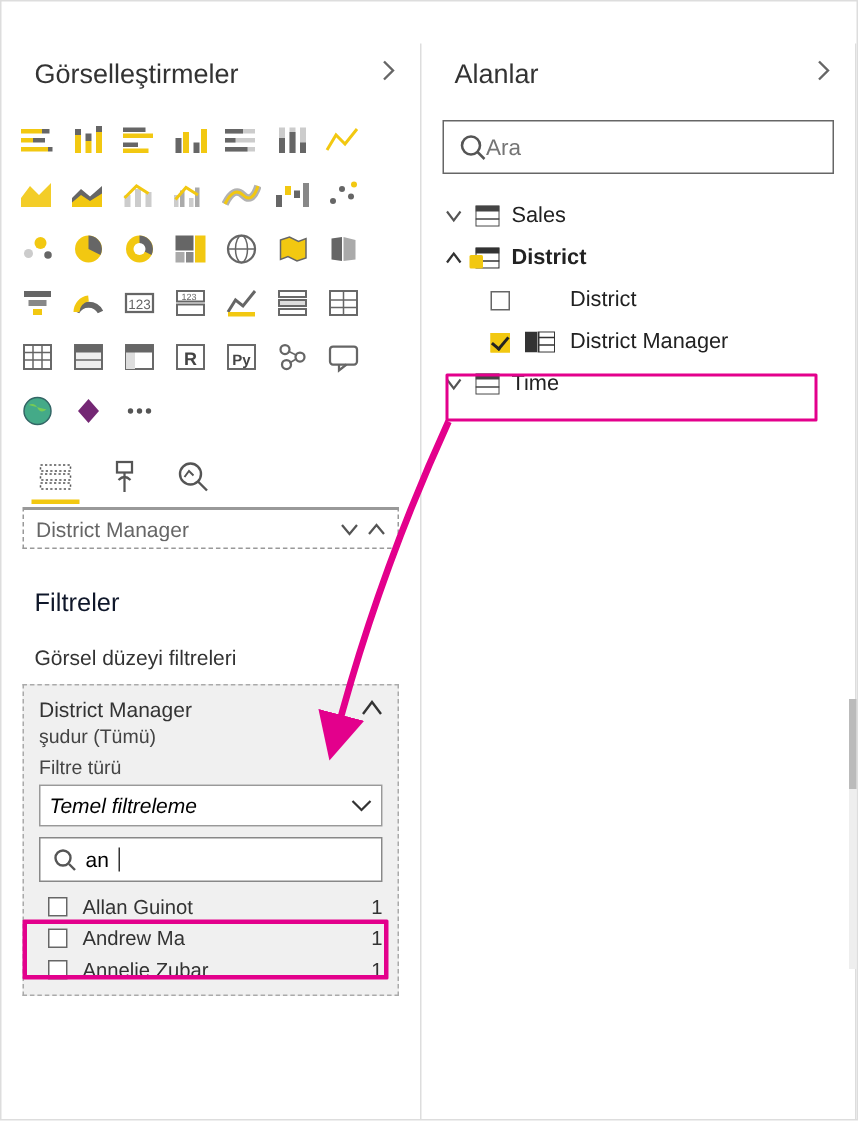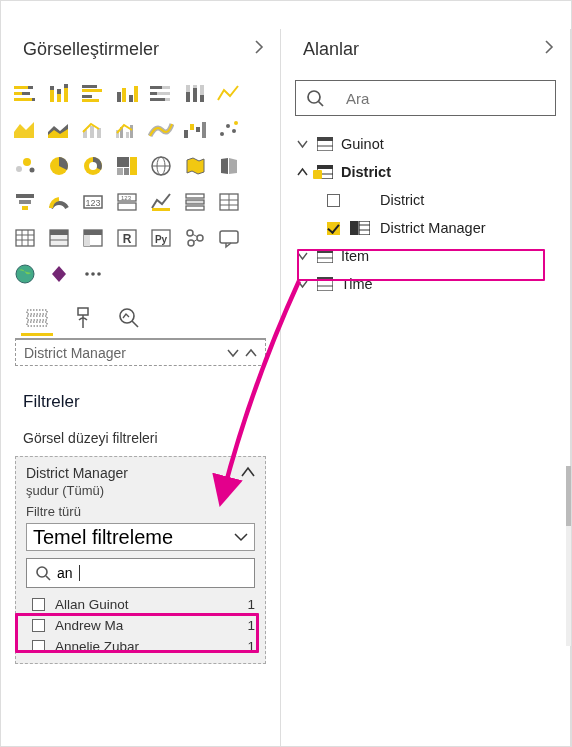--- a/index.html
+++ b/index.html
@@ -17,34 +17,34 @@
   .well-tab { width: 28px; height: 28px; display: flex; align-items: center; justify-content: center; cursor: pointer; position: relative; }
   .well-tab.active::after { content: ""; position: absolute; left: -2px; right: -2px; bottom: -4px; height: 3px; background: #F2C811; }
   .field-well { margin: 6px 14px 0 14px; border: 1px dashed #999; padding: 2px 8px; display: flex; align-items: center; justify-content: space-between; height: 28px; font-size: 14px; color: #444; position: relative; }
   .field-well .chevs { display: flex; gap: 6px; color: #555; }
   .filters-title { font-size: 17px; color: #0f172a; padding: 26px 14px 10px 22px; }
   .filters-sub { font-size: 14px; color: #333; padding: 8px 14px 10px 22px; }
   .filter-card { margin: 0 14px 0 14px; border: 1px dashed #aaa; background: #f0f0f0; padding: 8px 10px 6px 10px; position: relative; }
   .fc-head { display: flex; justify-content: space-between; align-items: center; font-size: 14px; color: #333; }
   .fc-sub { font-size: 13px; color: #444; margin-top: 2px; }
   .fc-label { font-size: 13px; color: #444; margin-top: 6px; }
-  .fc-select { margin-top: 4px; background: #fff; border: 1px solid #999; padding: 4px 6px; display: flex; justify-content: space-between; align-items: center; font-size: 20px; height: 28px; }
+  .fc-select { margin-top: 4px; background: #fff; border: 1px solid #999; padding: 4px 6px; display: flex; justify-content: space-between; align-items: center; font-size: 14px; height: 28px; font-style: italic; }
   .fc-search { margin-top: 7px; background: #fff; border: 1px solid #888; height: 30px; display: flex; align-items: center; padding: 0 8px; gap: 6px; }
   .fc-search input { border: none; outline: none; font-size: 14px; flex: 1; background: transparent; }
   .cursor-bar { width: 1px; height: 16px; background: #333; display: inline-block; }
   .fc-options { margin-top: 6px; }
   .fc-row { display: flex; align-items: flex-end; justify-content: space-between; font-size: 13.5px; color: #333; padding: 3px 0 3px 6px; }
   .fc-row .left { display: flex; align-items: center; gap: 10px; }
   .chk { width: 13px; height: 13px; border: 1px solid #666; background: #fff; display: inline-block; flex-shrink: 0; }
   .chk.yellow { background: #F2C811; border-color: #F2C811; position: relative; }
   .chk.yellow::after { content: ""; position: absolute; left: 2px; top: -1px; width: 5px; height: 9px; border: solid #222; border-width: 0 2px 2px 0; transform: rotate(40deg); }
   .scroll-track { position: absolute; right: -1px; top: 465px; width: 6px; height: 180px; background: #eee; }
   .scroll-thumb { position: absolute; left: 0; top: 0; width: 6px; height: 60px; background: #bbb; }
 
-  .fields-search { margin: 2px 14px 14px 14px; border: 1px solid #666; height: 36px; display: flex; align-items: center; padding: 0 10px; gap: 22px; }
+  .fields-search { margin: 2px 14px 14px 14px; border: 1px solid #666; height: 36px; display: flex; align-items: center; padding: 0 10px; gap: 0; }
   .fields-search input { border: none; outline: none; font-size: 15px; flex: 1; color: #666; }
   .tree { padding: 0 8px; font-size: 14.5px; color: #222; }
   .tree-row { display: flex; align-items: center; gap: 8px; padding: 6px 6px; cursor: pointer; }
   .tree-row.bold { font-weight: 600; }
   .tree-row .exp { width: 14px; display: inline-flex; justify-content: center; color: #555; }
   .tree-row .tblicon { width: 16px; height: 14px; display: inline-flex; }
   .tree-child { padding-left: 34px; }
   .tree-child .row { display: flex; align-items: center; gap: 10px; padding: 6px 4px; }
   .row .ficon { width: 20px; height: 14px; display: inline-flex; }
   .highlight-box { position: absolute; border: 2.5px solid #E3008C; pointer-events: none; border-radius: 1px; }
@@ -465,21 +465,21 @@
               <path d="M1 2 L5.5 8 L10 2" stroke="#555" stroke-width="1.4" fill="none"></path>
             </svg>
           </span>
         <span class="tblicon">
             <svg width="16" height="14">
               <rect x="0" y="0" width="16" height="14" fill="none" stroke="#444" stroke-width="1.3"></rect>
               <rect x="0" y="0" width="16" height="4" fill="#444"></rect>
               <line x1="0" y1="9" x2="16" y2="9" stroke="#444"></line>
             </svg>
           </span>
-        <span>Guinot</span>
+        <span>Sales</span>
       </div>
       <div class="tree-row bold">
         <span class="exp">
             <svg width="11" height="10">
               <path d="M1 8 L5.5 2 L10 8" stroke="#333" stroke-width="1.5" fill="none"></path>
             </svg>
           </span>
         <span class="tblicon" style="position:relative;">
             <svg width="16" height="14">
               <rect x="0" y="0" width="16" height="14" fill="none" stroke="#333" stroke-width="1.4"></rect>
@@ -515,35 +515,20 @@
               <path d="M1 2 L5.5 8 L10 2" stroke="#555" stroke-width="1.4" fill="none"></path>
             </svg>
           </span>
         <span class="tblicon">
             <svg width="16" height="14">
               <rect x="0" y="0" width="16" height="14" fill="none" stroke="#444" stroke-width="1.3"></rect>
               <rect x="0" y="0" width="16" height="4" fill="#444"></rect>
               <line x1="0" y1="9" x2="16" y2="9" stroke="#444"></line>
             </svg>
           </span>
-        <span>Item</span>
-      </div>
-      <div class="tree-row">
-        <span class="exp">
-            <svg width="11" height="10">
-              <path d="M1 2 L5.5 8 L10 2" stroke="#555" stroke-width="1.4" fill="none"></path>
-            </svg>
-          </span>
-        <span class="tblicon">
-            <svg width="16" height="14">
-              <rect x="0" y="0" width="16" height="14" fill="none" stroke="#444" stroke-width="1.3"></rect>
-              <rect x="0" y="0" width="16" height="4" fill="#444"></rect>
-              <line x1="0" y1="9" x2="16" y2="9" stroke="#444"></line>
-            </svg>
-          </span>
         <span>Time</span>
       </div>
     </div>
   </div>
 </div>
 
 <div class="highlight-box hl-dm"></div>
 <div class="highlight-box hl-search"></div>
 <svg class="arrow-svg" width="110" height="240">
   <defs>

